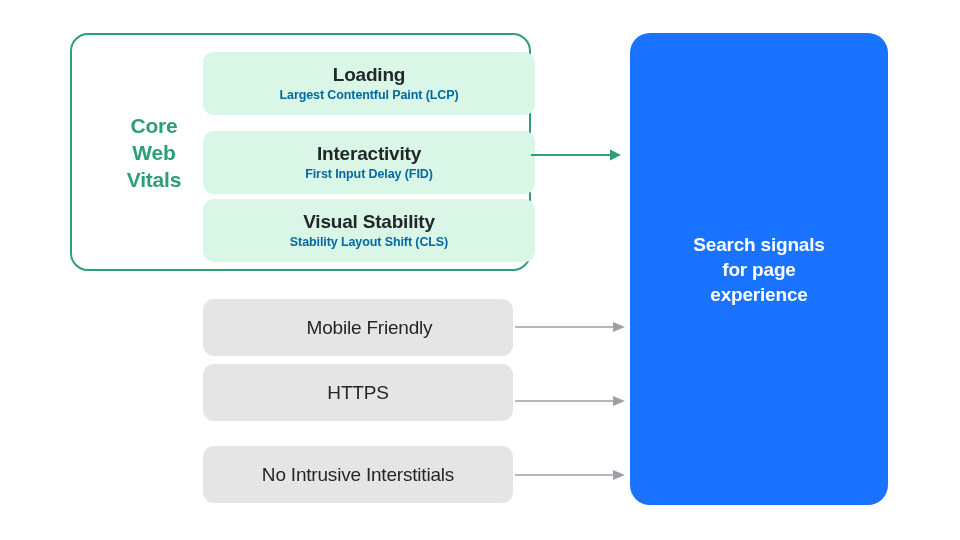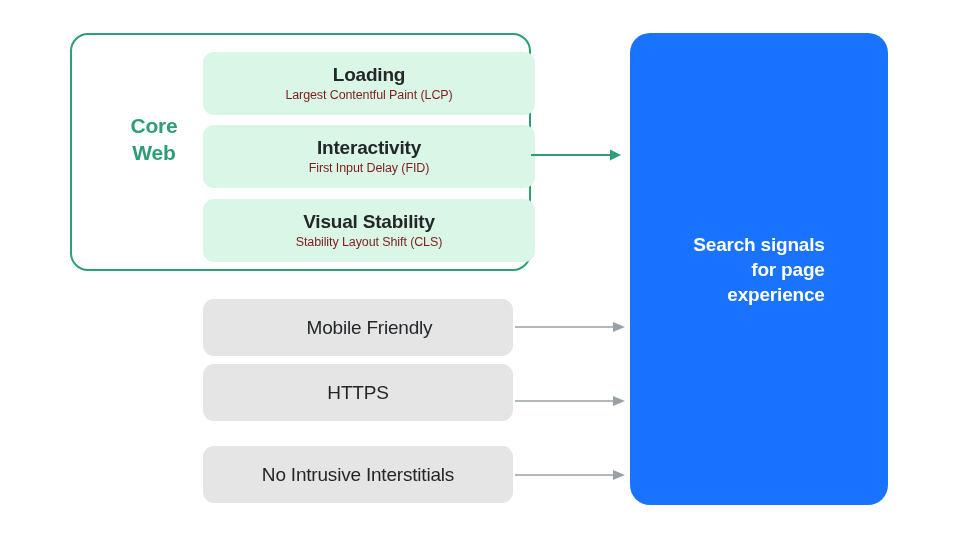--- a/index.html
+++ b/index.html
@@ -55,34 +55,34 @@
     height: 63px;
     background: #D9F6E7;
     border-radius: 11px;
     display: flex;
     flex-direction: column;
     align-items: center;
     justify-content: center;
     box-sizing: border-box;
   }
   .metric-card.m1 { top: 52px; }
-  .metric-card.m2 { top: 125px; }
+  .metric-card.m2 { top: 131px; }
   .metric-card.m3 { top: 199px; }
 
   .metric-title {
     font-size: 19px;
     font-weight: bold;
     color: #232729;
     letter-spacing: -0.2px;
     line-height: 23px;
   }
   .metric-sub {
     font-size: 12.5px;
-    font-weight: normal;
-    color: #7f1d1d;
+    font-weight: bold;
+    color: #0369a1;
     letter-spacing: -0.1px;
     line-height: 17px;
     margin-top: 1px;
   }
 
   
   .signal-card {
     position: absolute;
     left: 203px;
     width: 310px;
@@ -133,32 +133,33 @@
   }
   .outcome-text {
     color: #ffffff;
     font-size: 19px;
     font-weight: bold;
     line-height: 25px;
     text-align: center;
     letter-spacing: -0.2px;
     padding: 0 24px;
   }
-  .outcome-text div { white-space: nowrap; text-align: right; }
+  .outcome-text div { white-space: nowrap; }
 </style>
 </head>
 <body>
 
 <div id="stage">
 
   <div class="cwv-container"></div>
 
   <div class="cwv-label">
     <div>Core</div>
     <div>Web</div>
+    <div>Vitals</div>
   </div>
 
   <div class="metric-card m1">
     <div class="metric-title">Loading</div>
     <div class="metric-sub">Largest Contentful Paint (LCP)</div>
   </div>
 
   <div class="metric-card m2">
     <div class="metric-title">Interactivity</div>
     <div class="metric-sub">First Input Delay (FID)</div>

